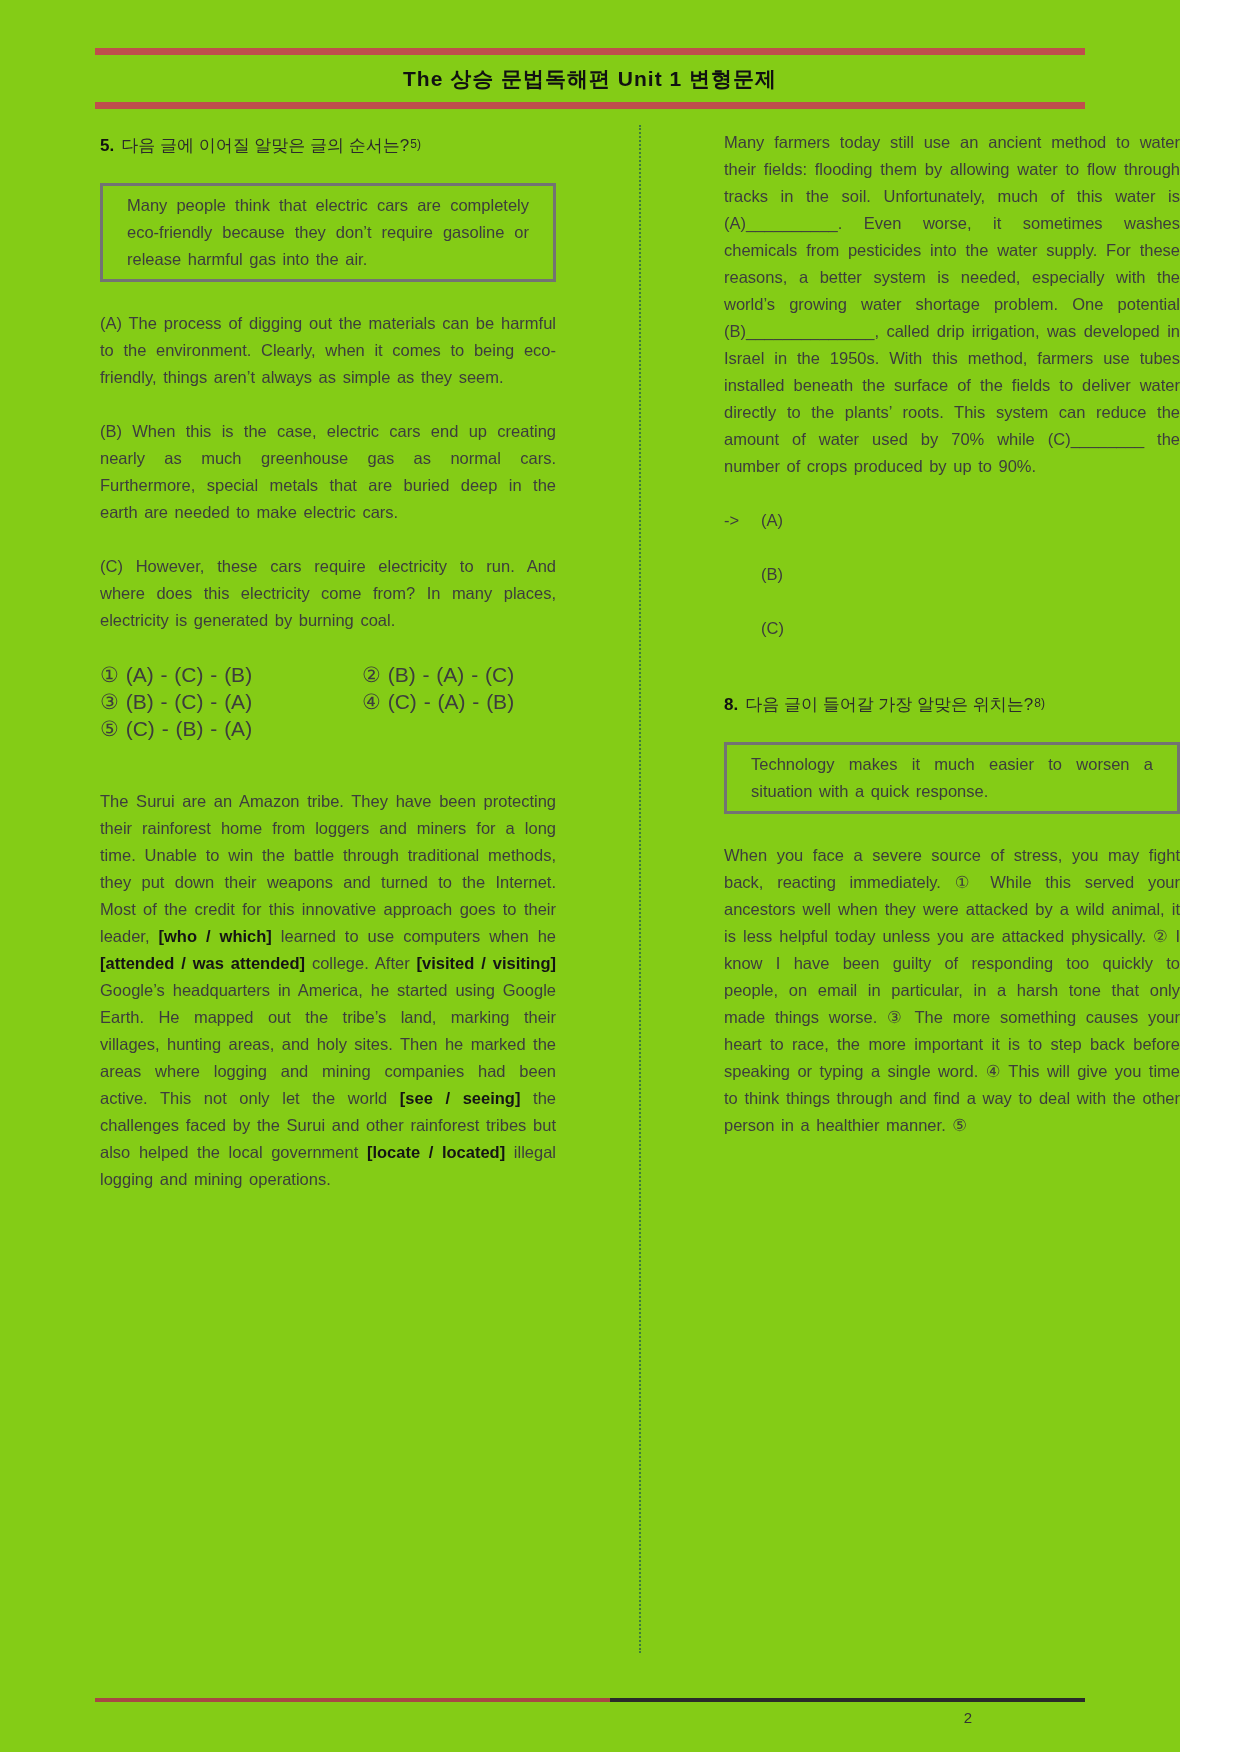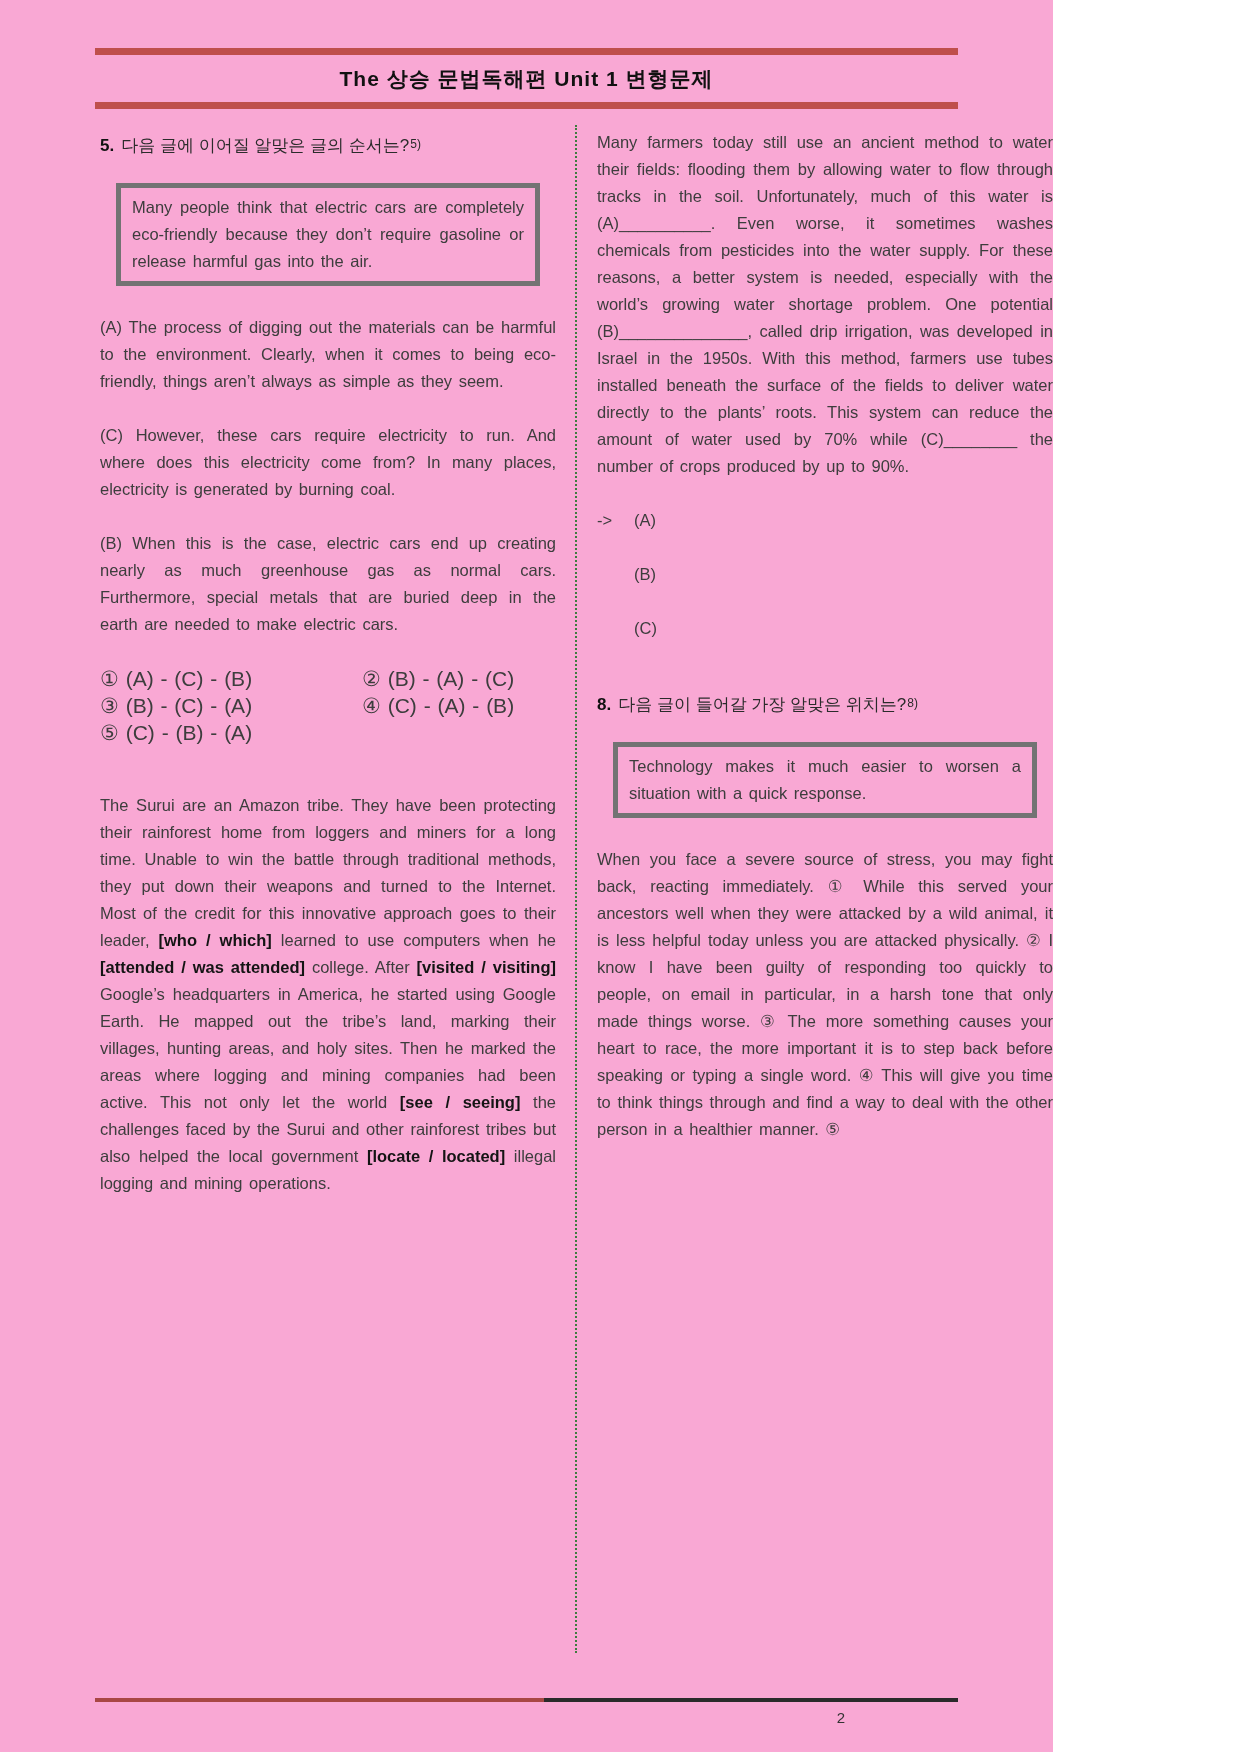--- a/index.html
+++ b/index.html
@@ -1,19 +1,19 @@
 <!DOCTYPE html>
 <html><head>
 <meta charset="utf-8">
 <style>
   html,body { margin:0; padding:0; background:#ffffff; }
   .page {
     position:relative;
-    width:1053px; height:1752px;
-    background:#f9a8d4;
+    width:1180px; height:1752px;
+    background:#84cc16;
     font-family:"Liberation Sans", sans-serif;
     color:#3d3d3d;
     overflow:hidden;
   }
   
   .rule { height:7px; background:#bf4f4c; margin:0 95px; }
   .rule-top { margin-top:48px; }
   .doc-title {
     text-align:center; font-weight:700; font-size:21px; color:#111;
     padding:10px 0 9px; letter-spacing:1px;
@@ -24,21 +24,21 @@
   .col-divider { border-left:2px dotted #3e7c3e; margin:0 13px 0 12px; }
   
   .q-title { font-size:17px; color:#2b2b2b; margin:6px 0 24px; line-height:27px; text-align:justify; }
   .q-num { font-weight:700; margin-right:7px; color:#111; }
   .fn { font-size:12px; vertical-align:3px; margin-left:1px; }
   .para {
     font-size:16.5px; line-height:27px; text-align:justify;
     margin:4px 0 27px; color:#3d3d3d; word-spacing:2px;
   }
   .para b { color:#141414; }
-  .text-box { border:5px solid #737373; padding:6px 11px; margin:4px 16px 28px; }
+  .text-box { border:3px solid #737373; padding:6px 24px; margin:4px 0 28px; }
   .text-box .para { margin:0; }
   .options {
     display:grid; grid-template-columns:262px 1fr;
     font-size:21px; line-height:27px; color:#3d3d3d;
     margin:0 0 46px; word-spacing:1px;
   }
   .answers { margin:0 0 48px; font-size:16.5px; line-height:27px; color:#3d3d3d; }
   .answer-row { display:flex; margin-bottom:27px; }
   .answer-prefix { width:37px; }
   .section-q6 { margin-top:20px; }
@@ -62,22 +62,22 @@
     <div class="col">
 
       <section>
         <div class="q-title">
           <span class="q-num">5.</span><span>다음 글에 이어질 알맞은 글의 순서는?</span><span class="fn">5)</span>
         </div>
         <div class="text-box">
           <p class="para">Many people think that electric cars are completely eco-friendly because they don’t require gasoline or release harmful gas into the air.</p>
         </div>
         <p class="para">(A) The process of digging out the materials can be harmful to the environment. Clearly, when it comes to being eco-friendly, things aren’t always as simple as they seem.</p>
+        <p class="para">(B) When this is the case, electric cars end up creating nearly as much greenhouse gas as normal cars. Furthermore, special metals that are buried deep in the earth are needed to make electric cars.</p>
         <p class="para">(C) However, these cars require electricity to run. And where does this electricity come from? In many places, electricity is generated by burning coal.</p>
-        <p class="para">(B) When this is the case, electric cars end up creating nearly as much greenhouse gas as normal cars. Furthermore, special metals that are buried deep in the earth are needed to make electric cars.</p>
         <div class="options">
           <span>① (A) - (C) - (B)</span>
           <span>② (B) - (A) - (C)</span>
           <span>③ (B) - (C) - (A)</span>
           <span>④ (C) - (A) - (B)</span>
           <span>⑤ (C) - (B) - (A)</span>
         </div>
       </section>
 
       <section class="section-q6">

